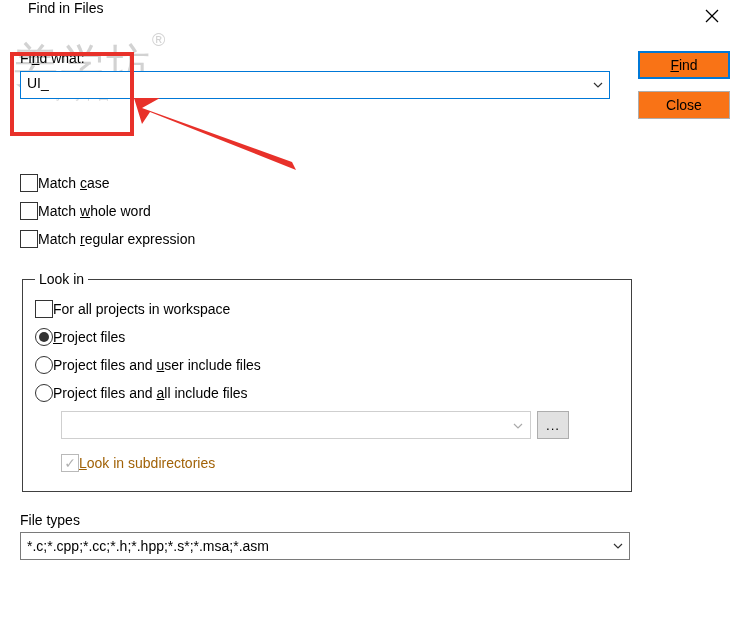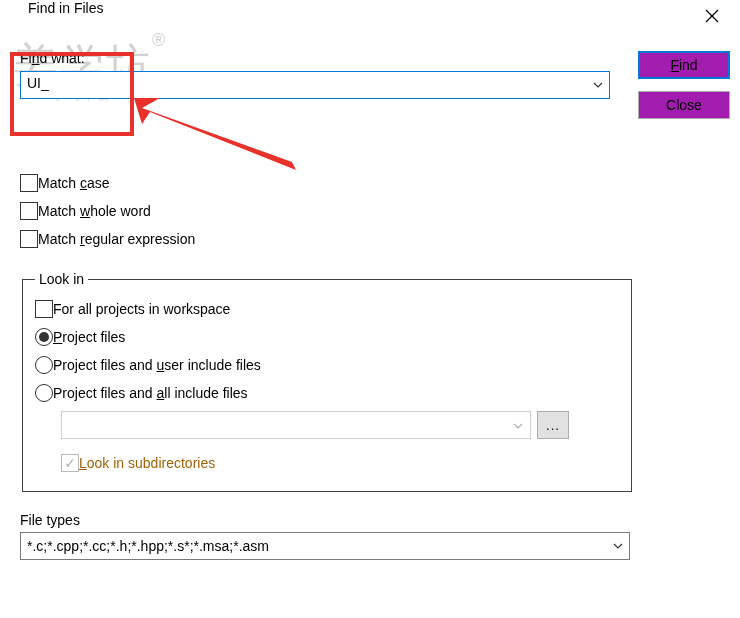--- a/index.html
+++ b/index.html
@@ -81,21 +81,21 @@
     .btn-col {
       margin-left: 28px;
       display: flex;
       flex-direction: column;
       gap: 12px;
     }
     .btn {
       width: 92px;
       height: 28px;
       border: 1px solid #adadad;
-      background: #a21caf;
+      background: #f97316;
       font-size: 14px;
       font-family: inherit;
       cursor: pointer;
     }
     .btn.primary {
       border: 2px solid #0078d7;
     }
     .btn .ul { text-decoration: underline; }
     .check-group {
       margin-top: 50px;

